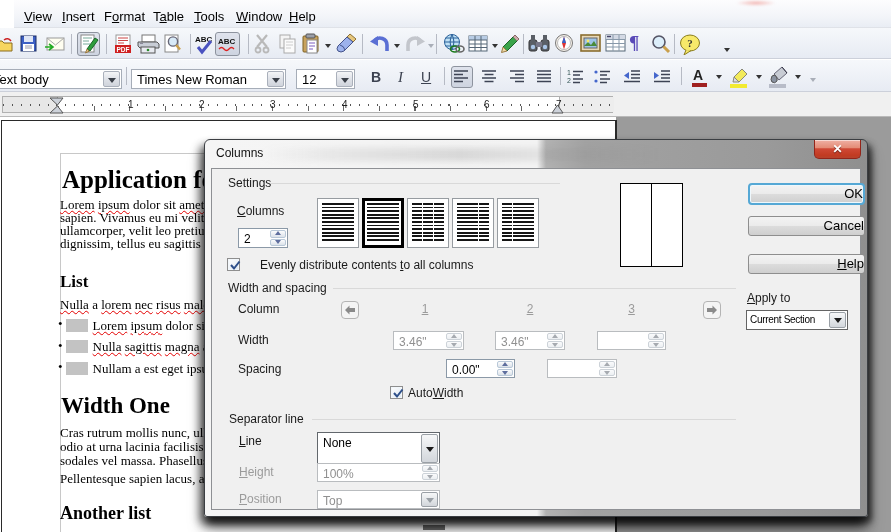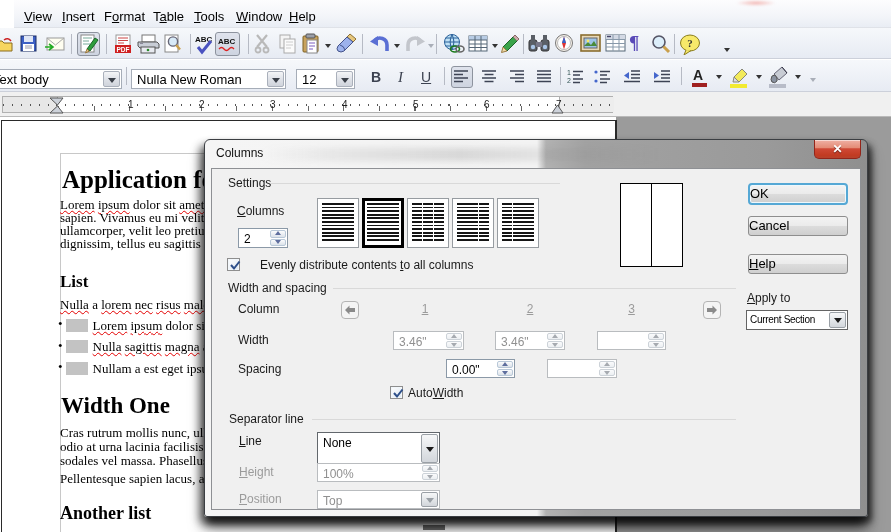--- a/index.html
+++ b/index.html
@@ -74,21 +74,21 @@
 .dd.dis .v{color:#909090}
 .ddb{position:absolute;right:1px;top:1px;bottom:1px;width:17px;background:linear-gradient(#f6f7f8,#e4e7ea 50%,#d2d6db);border:1px solid #9aa0a6;border-radius:2px}
 .ddb:after{content:"";position:absolute;left:50%;top:50%;margin:-2px 0 0 -4px;border-left:4px solid transparent;border-right:4px solid transparent;border-top:5px solid #1a1a1a}
 .dd.dis .ddb:after{border-top-color:#9aa0a6}
 
 .chk{position:absolute;width:13px;height:13px;background:linear-gradient(135deg,#fefefe,#dfe9f2);border:1px solid #8e8e8e;box-shadow:inset 0 0 0 1px #f2f7fb}
 .chk svg{position:absolute;left:0px;top:-1px}
 
 .nav{position:absolute;width:18px;height:18px;border:1px solid #b4b4b4;border-radius:4px;background:#f4f4f4}
 
-.pbtn{position:absolute;width:100px;height:20px;border:1px solid #8e8e8e;border-radius:3px;background:linear-gradient(#f3f3f3,#ebebeb 48%,#dcdcdc 52%,#cfcfcf);font-size:13px;color:#000;text-align:left;line-height:18px}
+.pbtn{position:absolute;width:117px;height:20px;border:1px solid #8e8e8e;border-radius:3px;background:linear-gradient(#f3f3f3,#ebebeb 48%,#dcdcdc 52%,#cfcfcf);font-size:13px;color:#000;text-align:right;line-height:18px}
 .pbtn.def{height:22px;border:2px solid #55a8d5;border-radius:4px;line-height:18px;box-shadow:inset 0 0 0 1px #eef8fd}
 
 #pvw{position:absolute;left:408px;top:14px;width:63px;height:84px;background:#fff;border:1px solid #000}
 #pvw:after{content:"";position:absolute;left:30px;top:0;width:1px;height:82px;background:#000}
 </style></head><body>
 
 <div class="a" id="menubar">
  <span style="left:10px"><u>V</u>iew</span>
  <span style="left:48px"><u>I</u>nsert</span>
  <span style="left:90px">F<u>o</u>rmat</span>
@@ -246,21 +246,21 @@
 <div class="drop" style="left:724px;top:20px"></div>
 </div>
 
 <div class="a" id="tb2">
 <div class="combo" style="left:-13px;top:9px;width:135px">
       <span class="t">Text body</span>
       <span class="cbtn"></span>
     </div>
 <div class="sep2" style="left:126px"></div>
 <div class="combo" style="left:131px;top:9px;width:155px">
-      <span class="t">Nulla New Roman</span>
+      <span class="t">Times New Roman</span>
       <span class="cbtn"></span>
     </div>
 <div class="combo" style="left:296px;top:9px;width:59px">
       <span class="t">12</span>
       <span class="cbtn"></span>
     </div>
 <div class="fbtn" style="left:371px;top:9px;font-weight:bold">B</div>
 <div class="fbtn" style="left:398px;top:9px;font-style:italic;font-family:'Liberation Serif';font-size:15px">I</div>
 <div class="fbtn" style="left:421px;top:9px;text-decoration:underline">U</div>
 <div class="sep2" style="left:444px"></div>

